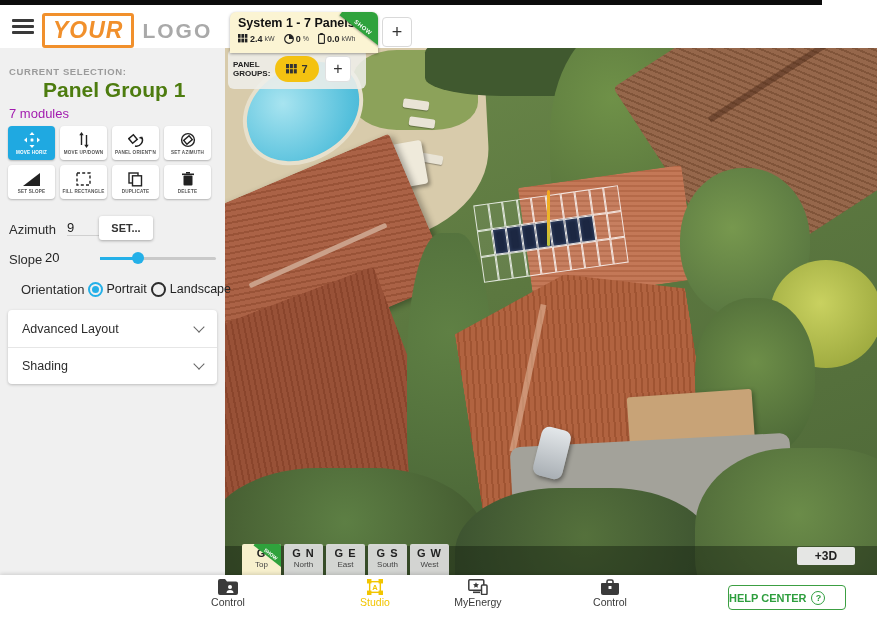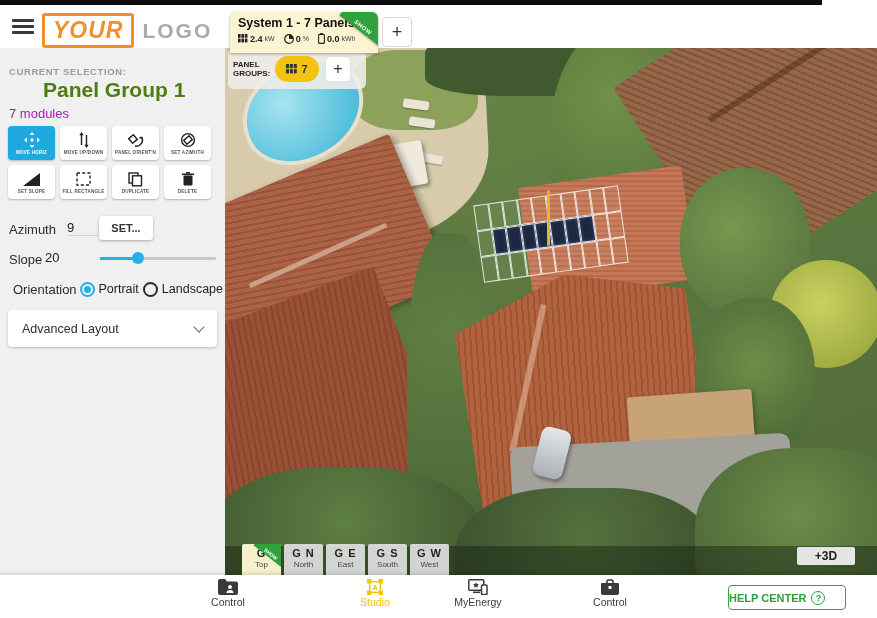--- a/index.html
+++ b/index.html
@@ -42,21 +42,21 @@
 
   .row-az { position:absolute; left:9px; top:172px; width:208px; height:24px; }
   .lbl13 { font-size:13px; color:#2c2c2c; }
   .az-val { position:absolute; left:58px; top:0; width:36px; font-size:13px; color:#222; border-bottom:1px solid #d0d0d0; }
   .set-btn { position:absolute; left:90px; top:-4px; width:54px; height:24px; background:#fff; border:none; border-radius:3px; box-shadow:0 1px 3px rgba(0,0,0,.3); font-size:11px; font-weight:bold; color:#333; cursor:pointer; }
   .row-sl { position:absolute; left:9px; top:202px; width:208px; height:20px; }
   .sl-val { position:absolute; left:36px; top:0; font-size:13px; color:#222; }
   .slider { position:absolute; left:91px; top:7px; width:116px; height:2.5px; background:#c9c9c9; border-radius:2px; cursor:pointer; }
   .slider .fill { position:absolute; left:0; top:0; height:100%; background:#24b0e8; }
   .slider .thumb { position:absolute; top:-5px; width:12px; height:12px; border-radius:50%; background:#24b0e8; margin-left:-6px; }
-  .row-or { position:absolute; left:13px; top:230px; width:210px; height:22px; display:flex; align-items:center; }
+  .row-or { position:absolute; left:21px; top:230px; width:210px; height:22px; display:flex; align-items:center; }
   .radio { width:15px; height:15px; border-radius:50%; border:2px solid #2c2c2c; margin:0 4px 0 0; position:relative; cursor:pointer; flex:none; }
   .radio.sel { border-color:#24b0e8; }
   .radio.sel::after { content:""; position:absolute; inset:2px; border-radius:50%; background:#24b0e8; }
   .or-lbl { font-size:12.5px; color:#222; }
 
   .accordion { position:absolute; left:8px; top:262px; width:209px; background:#fff; border-radius:4px; box-shadow:0 1px 3px rgba(0,0,0,.22); }
   .acc-row { height:37px; display:flex; align-items:center; justify-content:space-between; padding:0 14px; cursor:pointer; }
   .acc-row + .acc-row { border-top:1px solid #e6e6e6; }
   .acc-lbl { font-size:12.5px; color:#2c2c2c; }
   .chev { width:8px; height:8px; border-right:1.6px solid #666; border-bottom:1.6px solid #666; transform:rotate(45deg); margin-top:-4px; }
@@ -302,20 +302,24 @@
       <span class="lbl13" style="width:74px;">Orientation</span>
       <span class="radio sel"></span>
       <span class="or-lbl">Portrait</span>
       <span class="radio" style="margin-left:4px;"></span>
       <span class="or-lbl">Landscape</span>
     </div>
 
     <div class="accordion">
       <div class="acc-row">
         <span class="acc-lbl">Advanced Layout</span>
+        <span class="chev"></span>
+      </div>
+      <div class="acc-row">
+        <span class="acc-lbl">Shading</span>
         <span class="chev"></span>
       </div>
     </div>
   </div>
 
   <div class="map">
 
     <div class="ph veg-base"></div>
     <div class="ph patio"></div>
     <div class="ph grass-top"></div>

